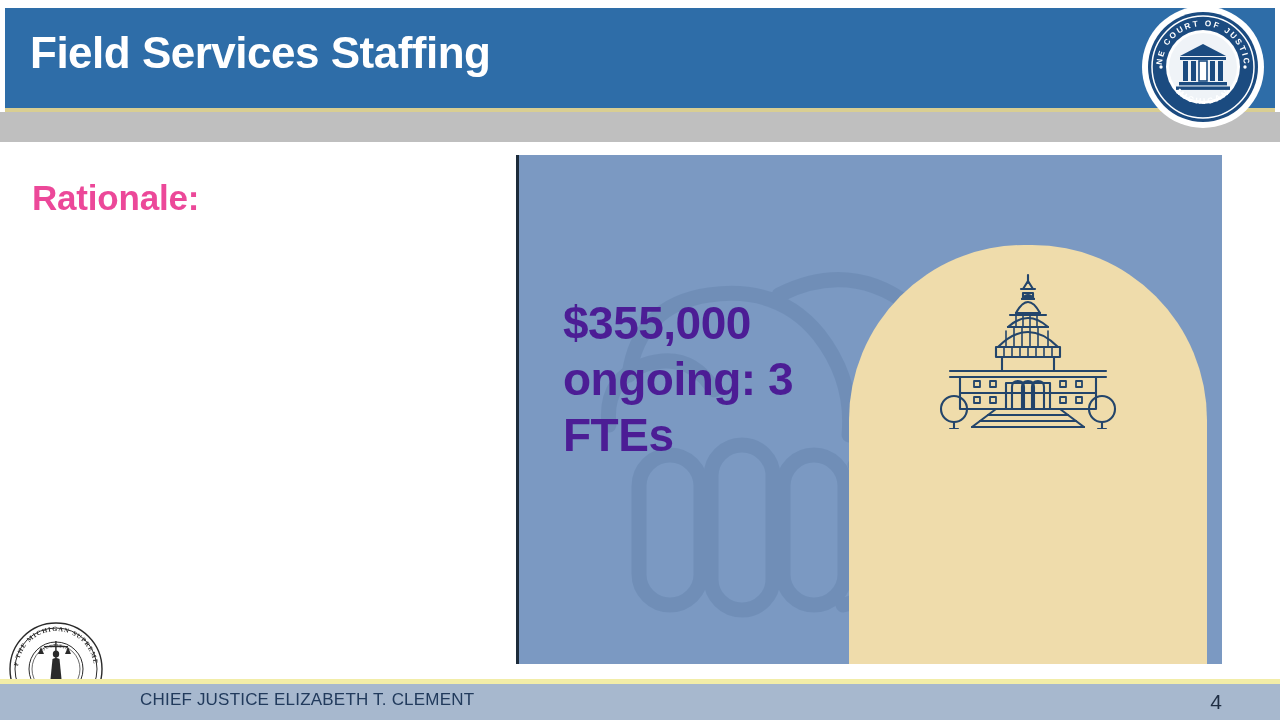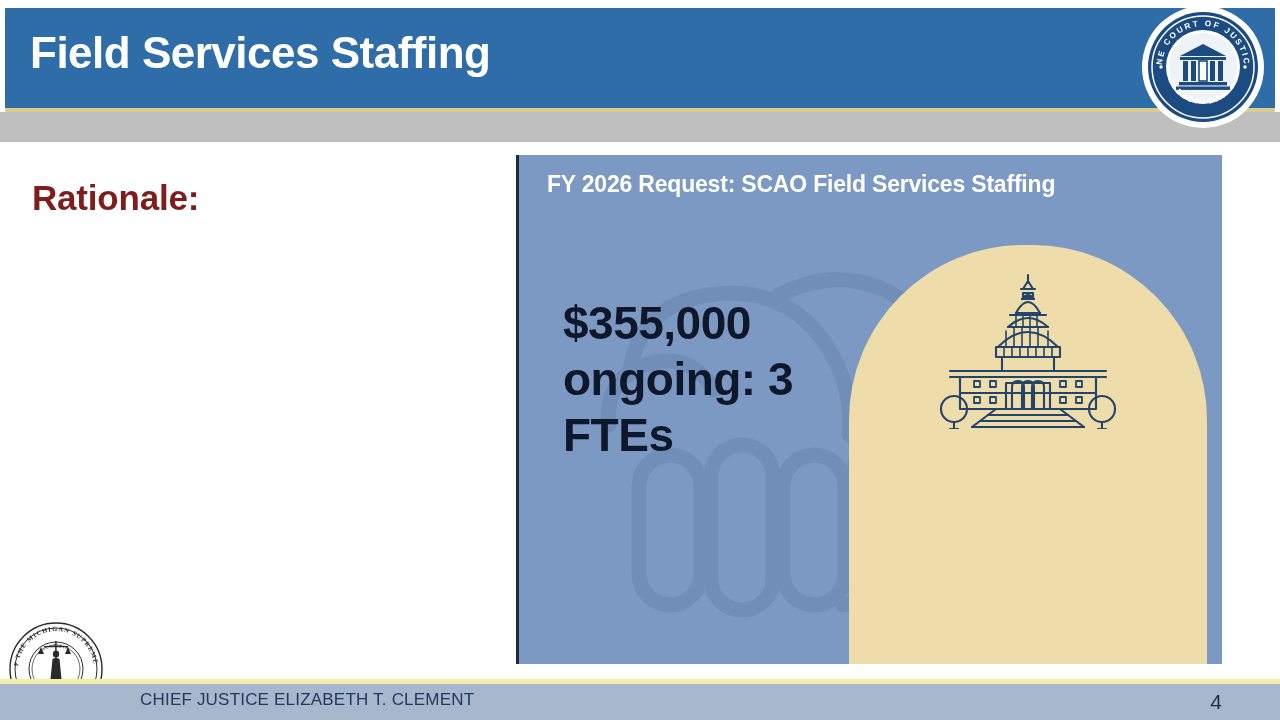--- a/index.html
+++ b/index.html
@@ -69,21 +69,21 @@
     box-shadow: 0 0 0 2px #ffffff;
   }
   .court-logo svg { display: block; }
 
   
   .rationale {
     position: absolute;
     left: 32px;
     top: 170px;
     width: 450px;
-    color: #7f1d1d;
+    color: #ec4899;
     font-size: 35px;
     line-height: 1.62;
     letter-spacing: -0.2px;
   }
   .rationale .lead {
     font-weight: bold;
     display: block;
   }
   .rationale .body {
     display: block;
@@ -121,21 +121,21 @@
     white-space: nowrap;
     z-index: 3;
   }
   .amount {
     position: absolute;
     left: 44px;
     top: 140px;
     width: 270px;
     font-size: 46px;
     font-weight: bold;
-    color: #0f172a;
+    color: #4c1d95;
     line-height: 1.22;
     letter-spacing: -0.5px;
     z-index: 3;
   }
 
   
   .arch-card {
     position: absolute;
     left: 330px;
     top: 90px;
@@ -264,21 +264,20 @@
         <path d="M150,250 q10,-70 80,-80 q70,-10 110,40 q35,45 30,100"></path>
         <path d="M130,300 q-5,-45 35,-60 q45,-15 70,25"></path>
         <rect x="160" y="330" width="62" height="150" rx="31"></rect>
         <rect x="232" y="320" width="62" height="165" rx="31"></rect>
         <rect x="304" y="330" width="62" height="150" rx="31"></rect>
         <path d="M376,340 q40,10 38,70 q-3,60 -50,70"></path>
         <path d="M300,170 q70,-35 130,10 q55,45 40,120"></path>
       </g>
     </svg>
 
-    <div class="panel-title">FY 2026 Request: SCAO Field Services Staffing</div>
 
     <div class="amount">$355,000 ongoing: 3 FTEs</div>
 
     <div class="arch-card">
       <svg class="capitol-icon" viewBox="0 0 196 160" aria-hidden="true">
         <g fill="none" stroke="#23456B" stroke-width="2.1" stroke-linecap="round" stroke-linejoin="round">
 
           <path d="M98,6 L98,14"></path>
           <path d="M93,20 L98,12 L103,20 Z"></path>
           <path d="M91,20 h14"></path>

